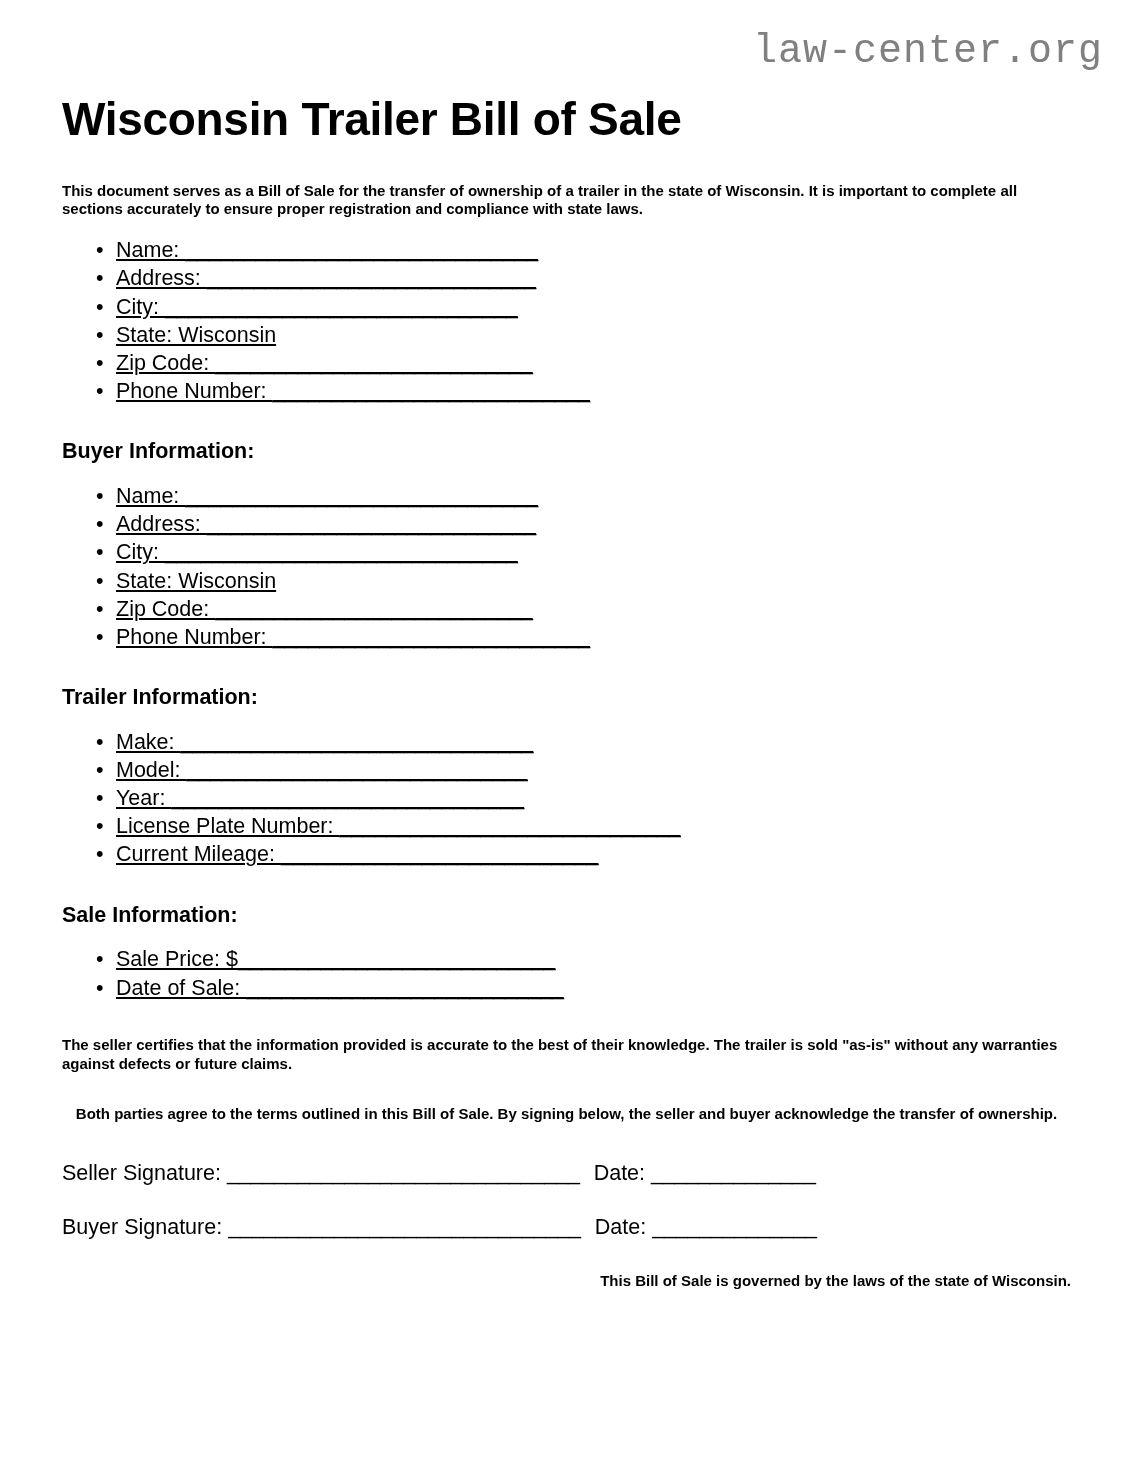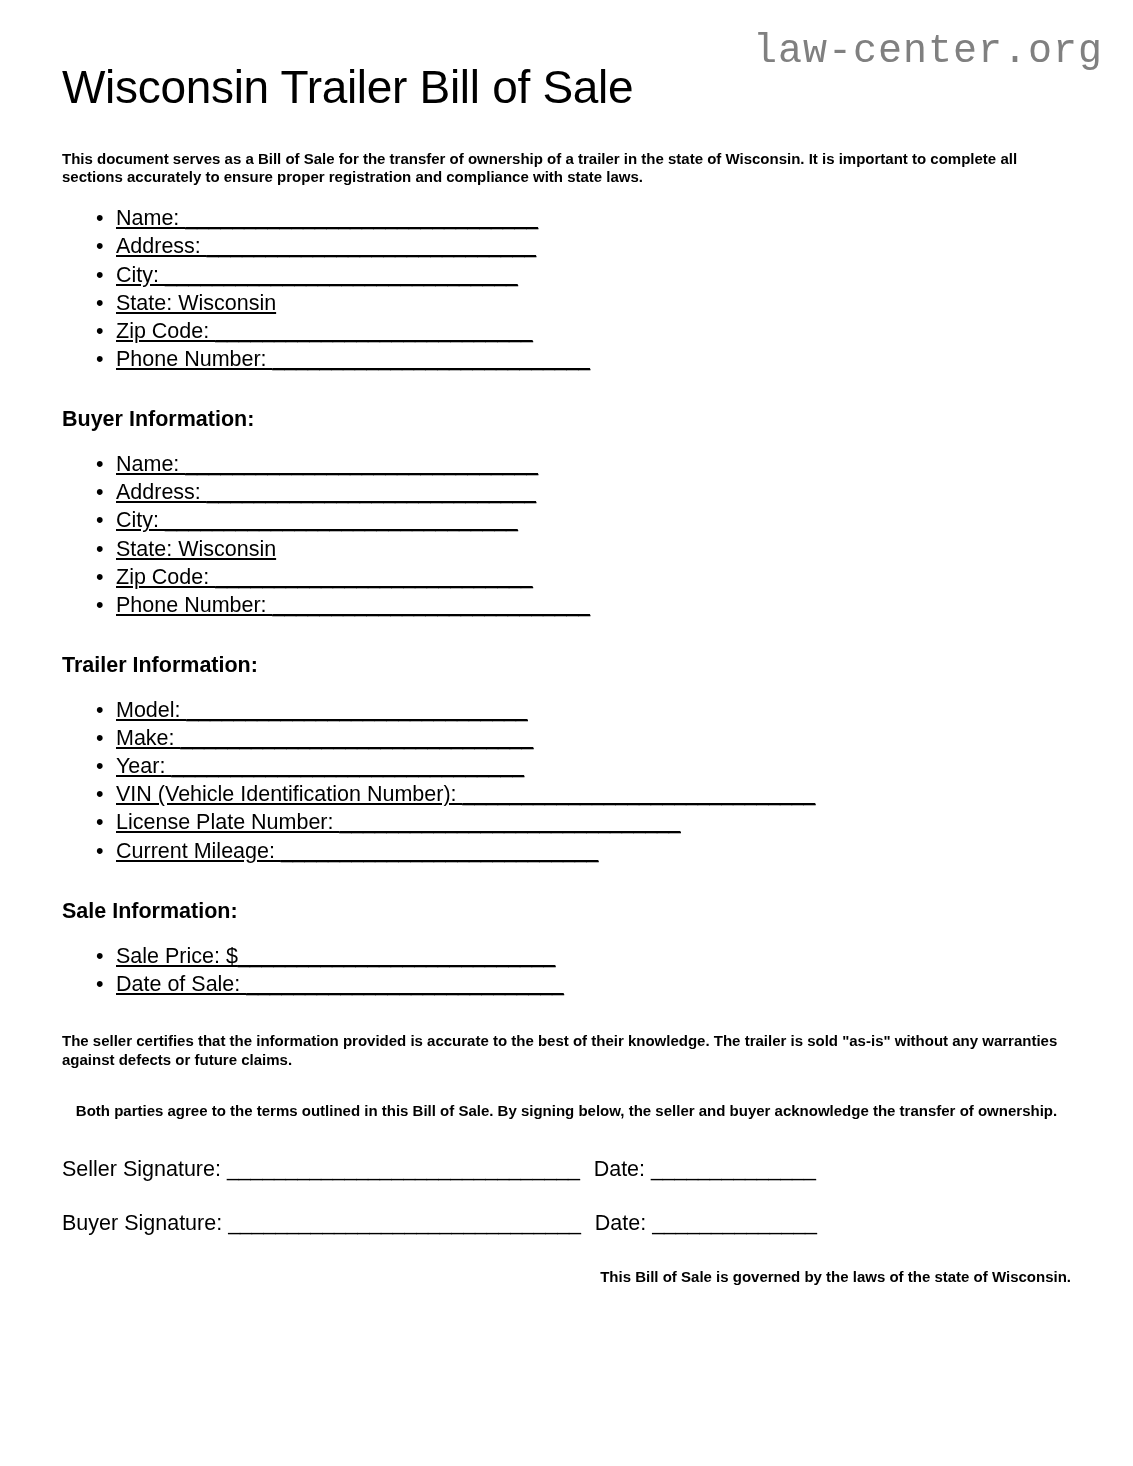--- a/index.html
+++ b/index.html
@@ -32,23 +32,23 @@
     font-size: 40px;
     letter-spacing: 1px;
     color: #808080;
     white-space: nowrap;
     line-height: 1;
   }
 
   
   .doc-title {
     margin: 0;
-    padding-top: 62px;
+    padding-top: 94px;
     font-size: 46px;
-    font-weight: normal;
+    font-weight: bold;
     letter-spacing: -0.3px;
     line-height: 1.12;
   }
 
   
   .para {
     font-size: 15px;
     line-height: 1.26;
     margin: 0;
     max-width: 1012px;
@@ -132,24 +132,23 @@
     <li><span>Name: </span><span class="blank">______________________________</span></li>
     <li><span>Address: </span><span class="blank">____________________________</span></li>
     <li><span>City: </span><span class="blank">______________________________</span></li>
     <li><span>State: Wisconsin</span><span class="blank"></span></li>
     <li><span>Zip Code: </span><span class="blank">___________________________</span></li>
     <li><span>Phone Number: </span><span class="blank">___________________________</span></li>
   </ul>
 
   <div class="section-heading">Trailer Information:</div>
   <ul class="fields">
+    <li><span>Make: </span><span class="blank">______________________________</span></li>
     <li><span>Model: </span><span class="blank">_____________________________</span></li>
-    <li><span>Make: </span><span class="blank">______________________________</span></li>
     <li><span>Year: </span><span class="blank">______________________________</span></li>
-    <li><span>VIN (Vehicle Identification Number): </span><span class="blank">______________________________</span></li>
     <li><span>License Plate Number: </span><span class="blank">_____________________________</span></li>
     <li><span>Current Mileage: </span><span class="blank">___________________________</span></li>
   </ul>
 
   <div class="section-heading">Sale Information:</div>
   <ul class="fields">
     <li><span>Sale Price: $</span><span class="blank">___________________________</span></li>
     <li><span>Date of Sale: </span><span class="blank">___________________________</span></li>
   </ul>
 

